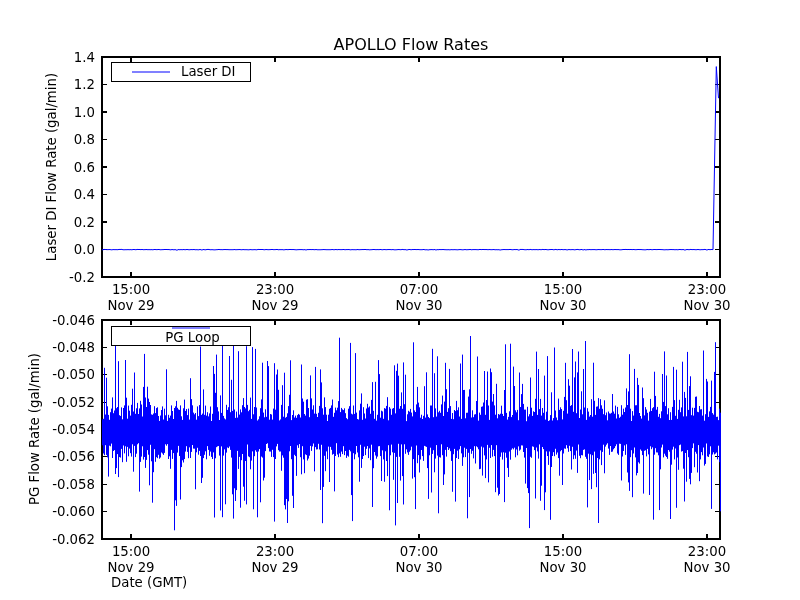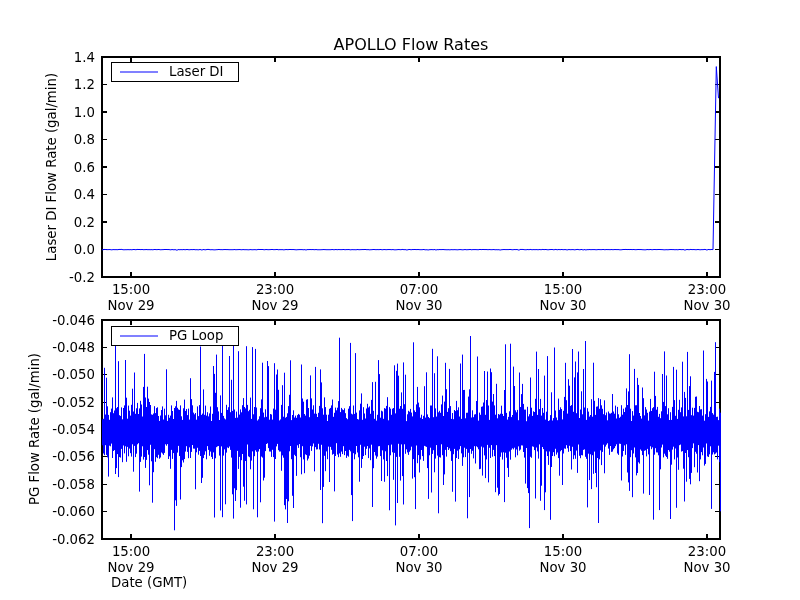--- a/index.html
+++ b/index.html
@@ -18,24 +18,24 @@
     transform:translate(-50%,-50%) rotate(-90deg);
   }
   .ylabel-top{left:51px;top:167px;}
   .ylabel-bottom{left:34px;top:429px;}
   .xlabel{
     position:absolute;left:111px;top:575px;width:600px;text-align:left;
     font-size:13.3px;color:#000;
   }
   .legend{
     position:absolute;width:126px;height:18px;background:#ffffff;
-    border:1px solid #000;display:flex;align-items:center;z-index:3;
+    border:1px solid #000;display:flex;align-items:center;z-index:3;padding-left:12px;
   }
   .legend-top{left:111px;top:62px;}
-  .legend-bottom{left:111px;top:326px;}
+  .legend-bottom{left:111px;top:326px;flex-direction:column;}
   .legend-line{
     display:inline-block;width:38px;height:2px;margin-left:8px;flex:none;
   }
   .legend-label{
     margin-left:11px;font-size:13.3px;line-height:18px;white-space:nowrap;
   }
 </style>
 </head>
 <body>
 

